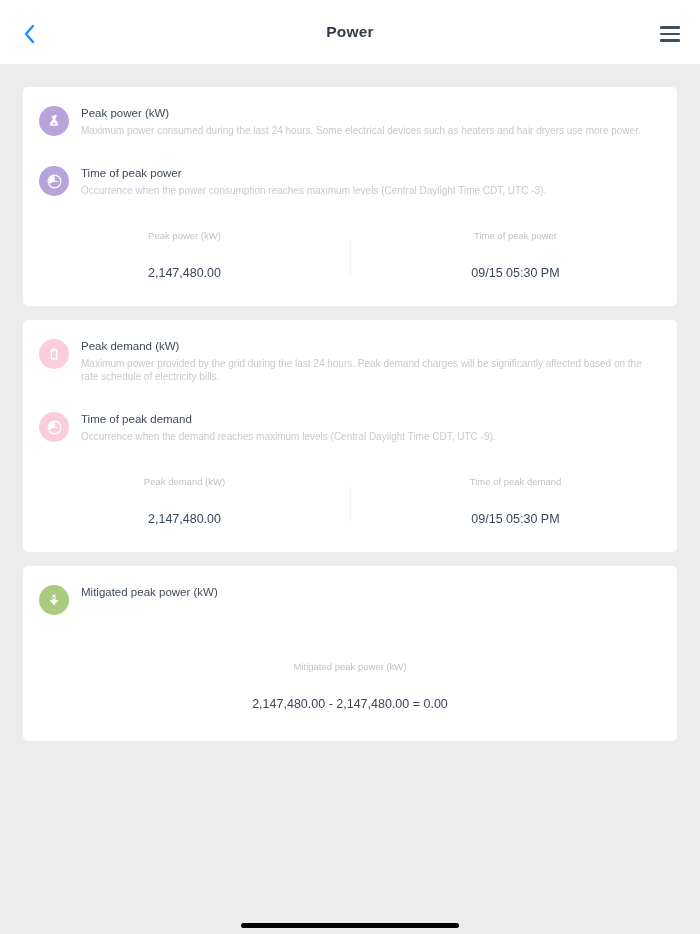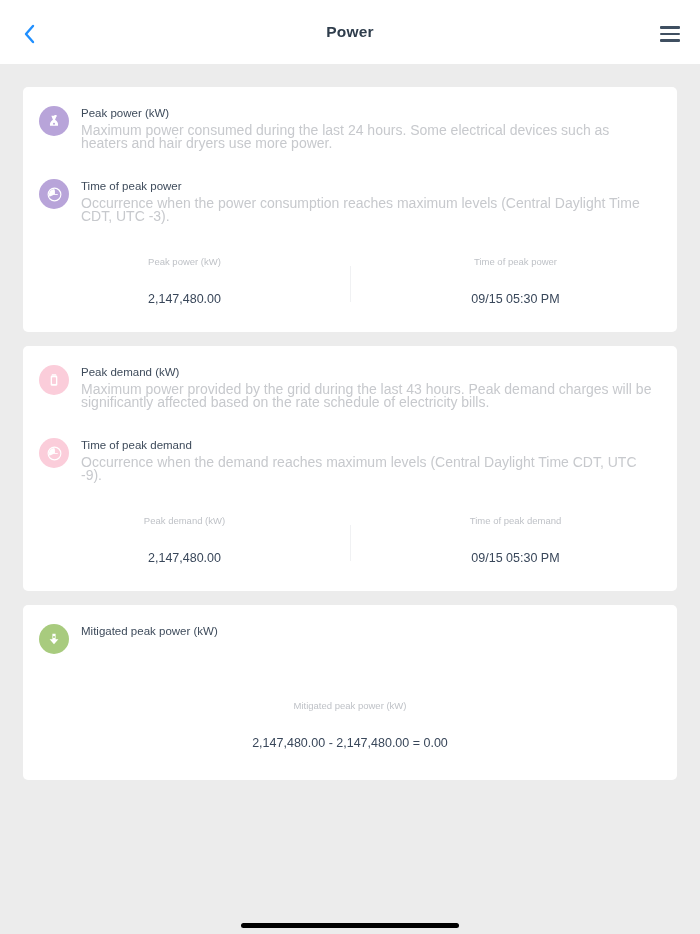--- a/index.html
+++ b/index.html
@@ -104,21 +104,21 @@
     margin-left: 12px;
     padding-top: 1px;
   }
   .metric-title {
     font-size: 11.5px;
     color: #3e4b5b;
     line-height: 15px;
     margin-bottom: 3px;
   }
   .metric-desc {
-    font-size: 14px;
+    font-size: 10px;
     color: #c7c9cd;
     line-height: 13px;
   }
 
   
   .values {
     display: flex;
     align-items: center;
     justify-content: center;
     padding: 33px 0 26px 0;
@@ -236,21 +236,21 @@
     <div class="metric-row">
       <div class="icon-circle pink">
         <svg width="16" height="16" viewBox="0 0 24 24">
           <rect x="8.5" y="3.4" width="7" height="2" rx="0.6" fill="#ffffff"></rect>
           <rect x="7" y="5.4" width="10" height="15.2" rx="2" fill="#ffffff"></rect>
           <rect x="9" y="8" width="6" height="10" rx="1" fill="#fbcdda"></rect>
         </svg>
       </div>
       <div class="metric-text">
         <div class="metric-title">Peak demand (kW)</div>
-        <div class="metric-desc">Maximum power provided by the grid during the last 43 hours. Peak demand charges will be significantly affected based on the rate schedule of electricity bills.</div>
+        <div class="metric-desc">Maximum power provided by the grid during the last 24 hours. Peak demand charges will be significantly affected based on the rate schedule of electricity bills.</div>
       </div>
     </div>
 
     <div class="metric-row second">
       <div class="icon-circle pink">
         <svg width="17" height="17" viewBox="0 0 24 24">
           <circle cx="12" cy="12" r="9" fill="none" stroke="#ffffff" stroke-width="1.6"></circle>
           <path d="M12 12 L12 4.2 A7.8 7.8 0 0 0 4.9 15.2 Z" fill="#ffffff"></path>
           <rect x="11.4" y="6" width="1.2" height="6.4" fill="#ffffff"></rect>
           <rect x="12" y="11.4" width="4.6" height="1.2" fill="#ffffff"></rect>

